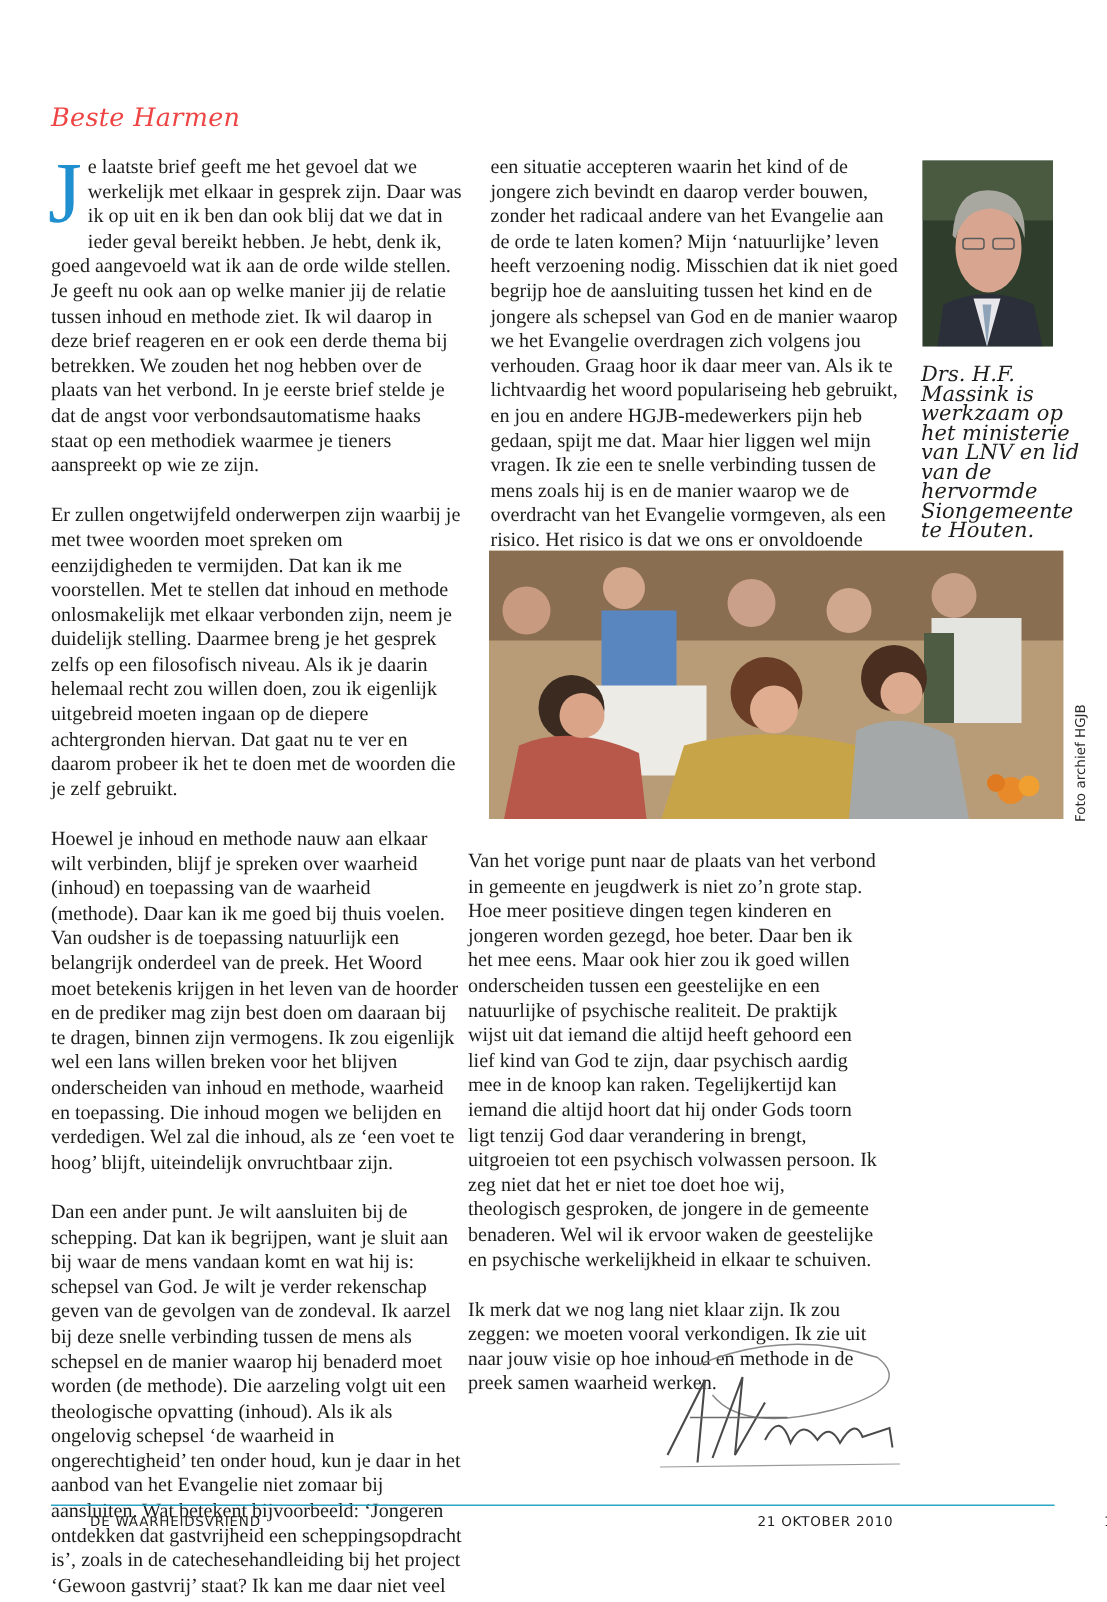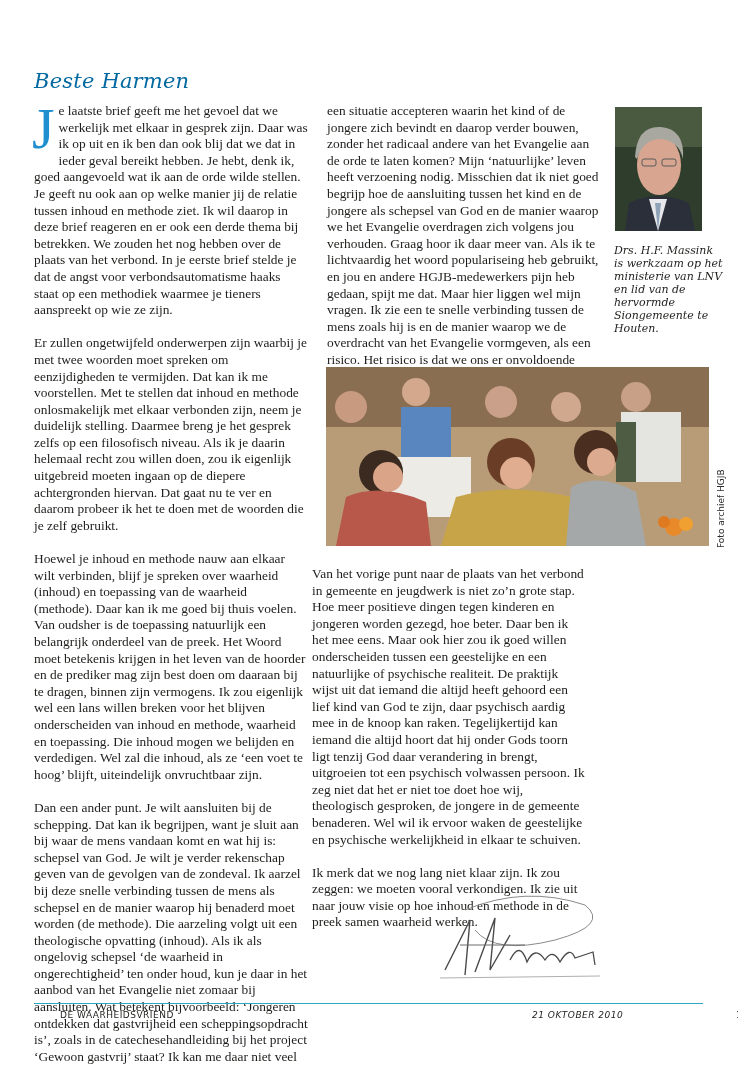--- a/index.html
+++ b/index.html
@@ -1,32 +1,32 @@
 <!DOCTYPE html>
 <html><head>
 <meta charset="utf-8">
 <style>
   html, body { margin:0; padding:0; background:#ffffff; }
   body { width:738px; height:1068px; position:relative; overflow:hidden; font-family:"DejaVu Serif", "Liberation Serif", serif; color:#1d1d1b; }
-  .salutation { position:absolute; left:34px; top:69px; font-family:"DejaVu Serif", serif; font-style:italic; font-size:21px; color:#0369a1; letter-spacing:0.2px; }
+  .salutation { position:absolute; left:34px; top:69px; font-family:"DejaVu Serif", serif; font-style:italic; font-size:17px; color:#ef4444; letter-spacing:0.2px; }
   .col { position:absolute; font-family:"Liberation Serif", serif; font-size:13.4px; line-height:16.6px; color:#1d1d1b; }
   .col p { margin:0 0 16.6px 0; text-align:left; }
   .col-left { left:34px; top:103px; width:274px; }
   .col-mid-top { left:327px; top:103px; width:274px; }
   .col-mid-bot { left:312px; top:566px; width:274px; }
   .dropcap { float:left; font-family:"Liberation Serif", serif; font-size:58px; line-height:48px; color:#1f8fd0; margin:0 4px 0 -2px; padding-top:2px; }
   .portrait { position:absolute; left:615px; top:107px; width:87px; height:124px; overflow:hidden; background:#3a4a3a; }
-  .caption { position:absolute; left:614px; top:244px; width:110px; font-family:"DejaVu Serif", serif; font-style:italic; font-size:11px; line-height:13px; color:#1d1d1b; }
+  .caption { position:absolute; left:614px; top:244px; width:110px; font-family:"DejaVu Serif", serif; font-style:italic; font-size:14px; line-height:13px; color:#1d1d1b; }
   .photo { position:absolute; left:326px; top:367px; width:383px; height:179px; overflow:hidden; background:#c8b89a; }
   .photo-credit { position:absolute; left:716px; top:548px; transform-origin:left top; transform:rotate(-90deg); font-family:"DejaVu Sans", sans-serif; font-size:9px; color:#2a2a2a; white-space:nowrap; }
   .signature { position:absolute; left:435px; top:890px; width:175px; height:100px; }
   .rule { position:absolute; left:34px; top:1003px; width:669px; height:1px; background:#2aa6c6; }
   .footer { position:absolute; top:1010px; font-family:"DejaVu Sans", sans-serif; font-size:9px; letter-spacing:0.5px; color:#1d1d1b; }
   .f-left { left:48px;margin-left:12px; }
-  .f-date { left:532px;font-style:italic; }
+  .f-date { left:505px; }
   .f-page { left:720px;margin-left:16px; }
 </style>
 </head>
 <body>
 
 <div class="salutation">Beste Harmen</div>
 
 <div class="col col-left">
   <p><span class="dropcap">J</span><span>e laatste brief geeft me het gevoel dat we werkelijk met elkaar in gesprek zijn. Daar was ik op uit en ik ben dan ook blij dat we dat in ieder geval bereikt hebben. Je hebt, denk ik, goed aangevoeld wat ik aan de orde wilde stellen. Je geeft nu ook aan op welke manier jij de relatie tussen inhoud en methode ziet. Ik wil daarop in deze brief reageren en er ook een derde thema bij betrekken. We zouden het nog hebben over de plaats van het verbond. In je eerste brief stelde je dat de angst voor verbondsautomatisme haaks staat op een methodiek waarmee je tieners aanspreekt op wie ze zijn.</span></p>
   <p>Er zullen ongetwijfeld onderwerpen zijn waarbij je met twee woorden moet spreken om eenzijdigheden te vermijden. Dat kan ik me voorstellen. Met te stellen dat inhoud en methode onlosmakelijk met elkaar verbonden zijn, neem je duidelijk stelling. Daarmee breng je het gesprek zelfs op een filosofisch niveau. Als ik je daarin helemaal recht zou willen doen, zou ik eigenlijk uitgebreid moeten ingaan op de diepere achtergronden hiervan. Dat gaat nu te ver en daarom probeer ik het te doen met de woorden die je zelf gebruikt.</p>

